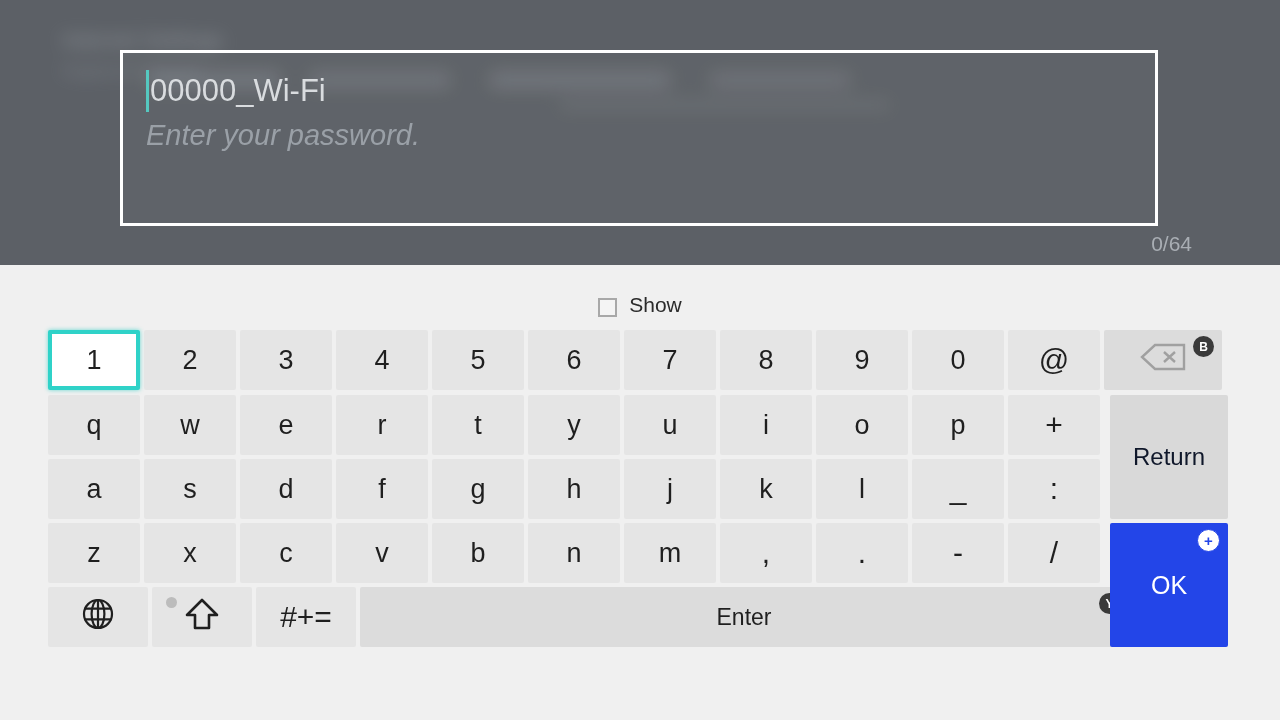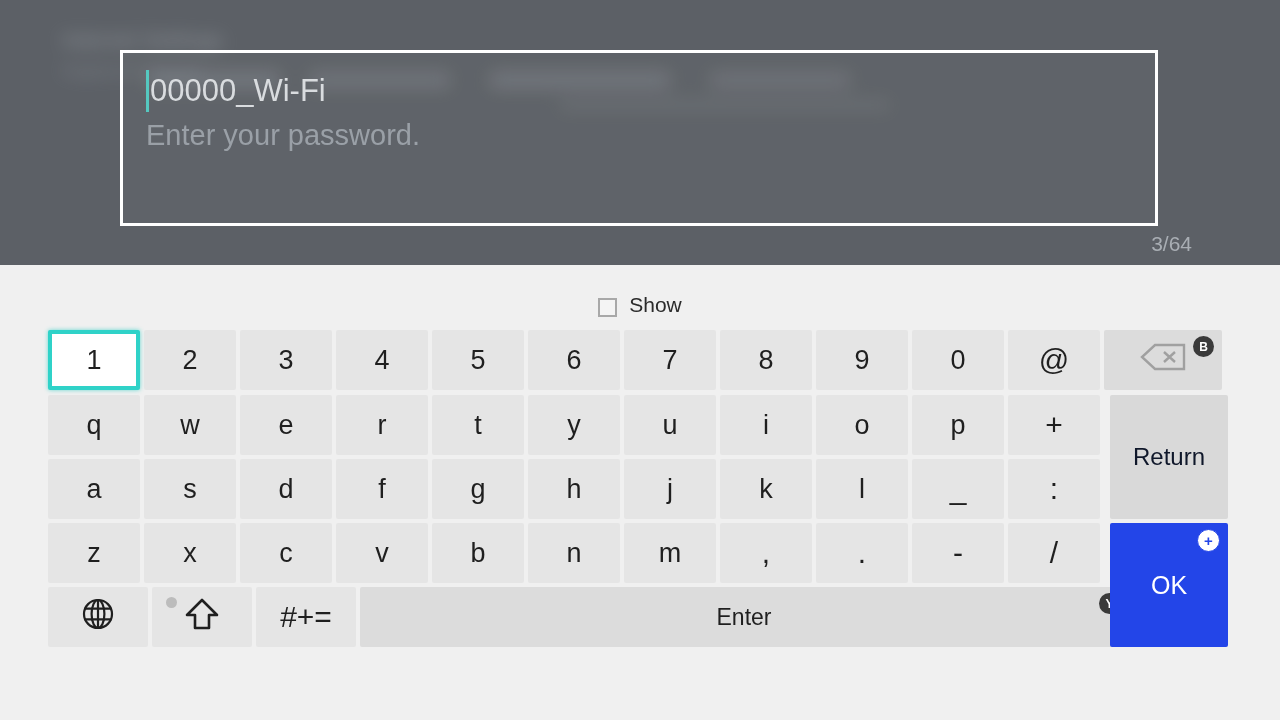--- a/index.html
+++ b/index.html
@@ -55,21 +55,21 @@
     position:absolute;left:146px;top:70px;width:3px;height:42px;
     background:#55c8c0;
   }
   .entered-text{
     position:absolute;left:150px;top:70px;
     font-size:31px;color:#d9dcdf;line-height:42px;
     letter-spacing:0px;white-space:nowrap;
   }
   .placeholder-text{
     position:absolute;left:146px;top:115px;
-    font-size:29px;color:#9aa0a7;line-height:40px;white-space:nowrap;
+    font-size:29px;color:#9aa0a7;line-height:40px;white-space:nowrap;font-style:italic;
   }
   .counter{
     position:absolute;right:88px;top:232px;
     font-size:21px;color:#a9aeb4;
   }
 
   
   .show-row{
     position:absolute;left:0;top:283px;width:1280px;height:34px;
     display:flex;align-items:flex-end;justify-content:center;gap:12px;
@@ -167,21 +167,21 @@
       <div class="bg-title">Internet Settings</div>
       <div class="bg-sub">Registered Networks</div>
       <div class="bg-row"></div>
       <div class="bg-row2"></div>
     </div>
 
     <div class="text-box"></div>
     <div class="caret"></div>
     <div class="entered-text">00000_Wi-Fi</div>
     <div class="placeholder-text">Enter your password.</div>
-    <div class="counter">3/64</div>
+    <div class="counter">0/64</div>
   </div>
 
   <div class="show-row">
     <div class="checkbox"></div>
     <div class="show-label">Show</div>
   </div>
 
   <div class="keyboard">
 
     <div class="krow r1">

